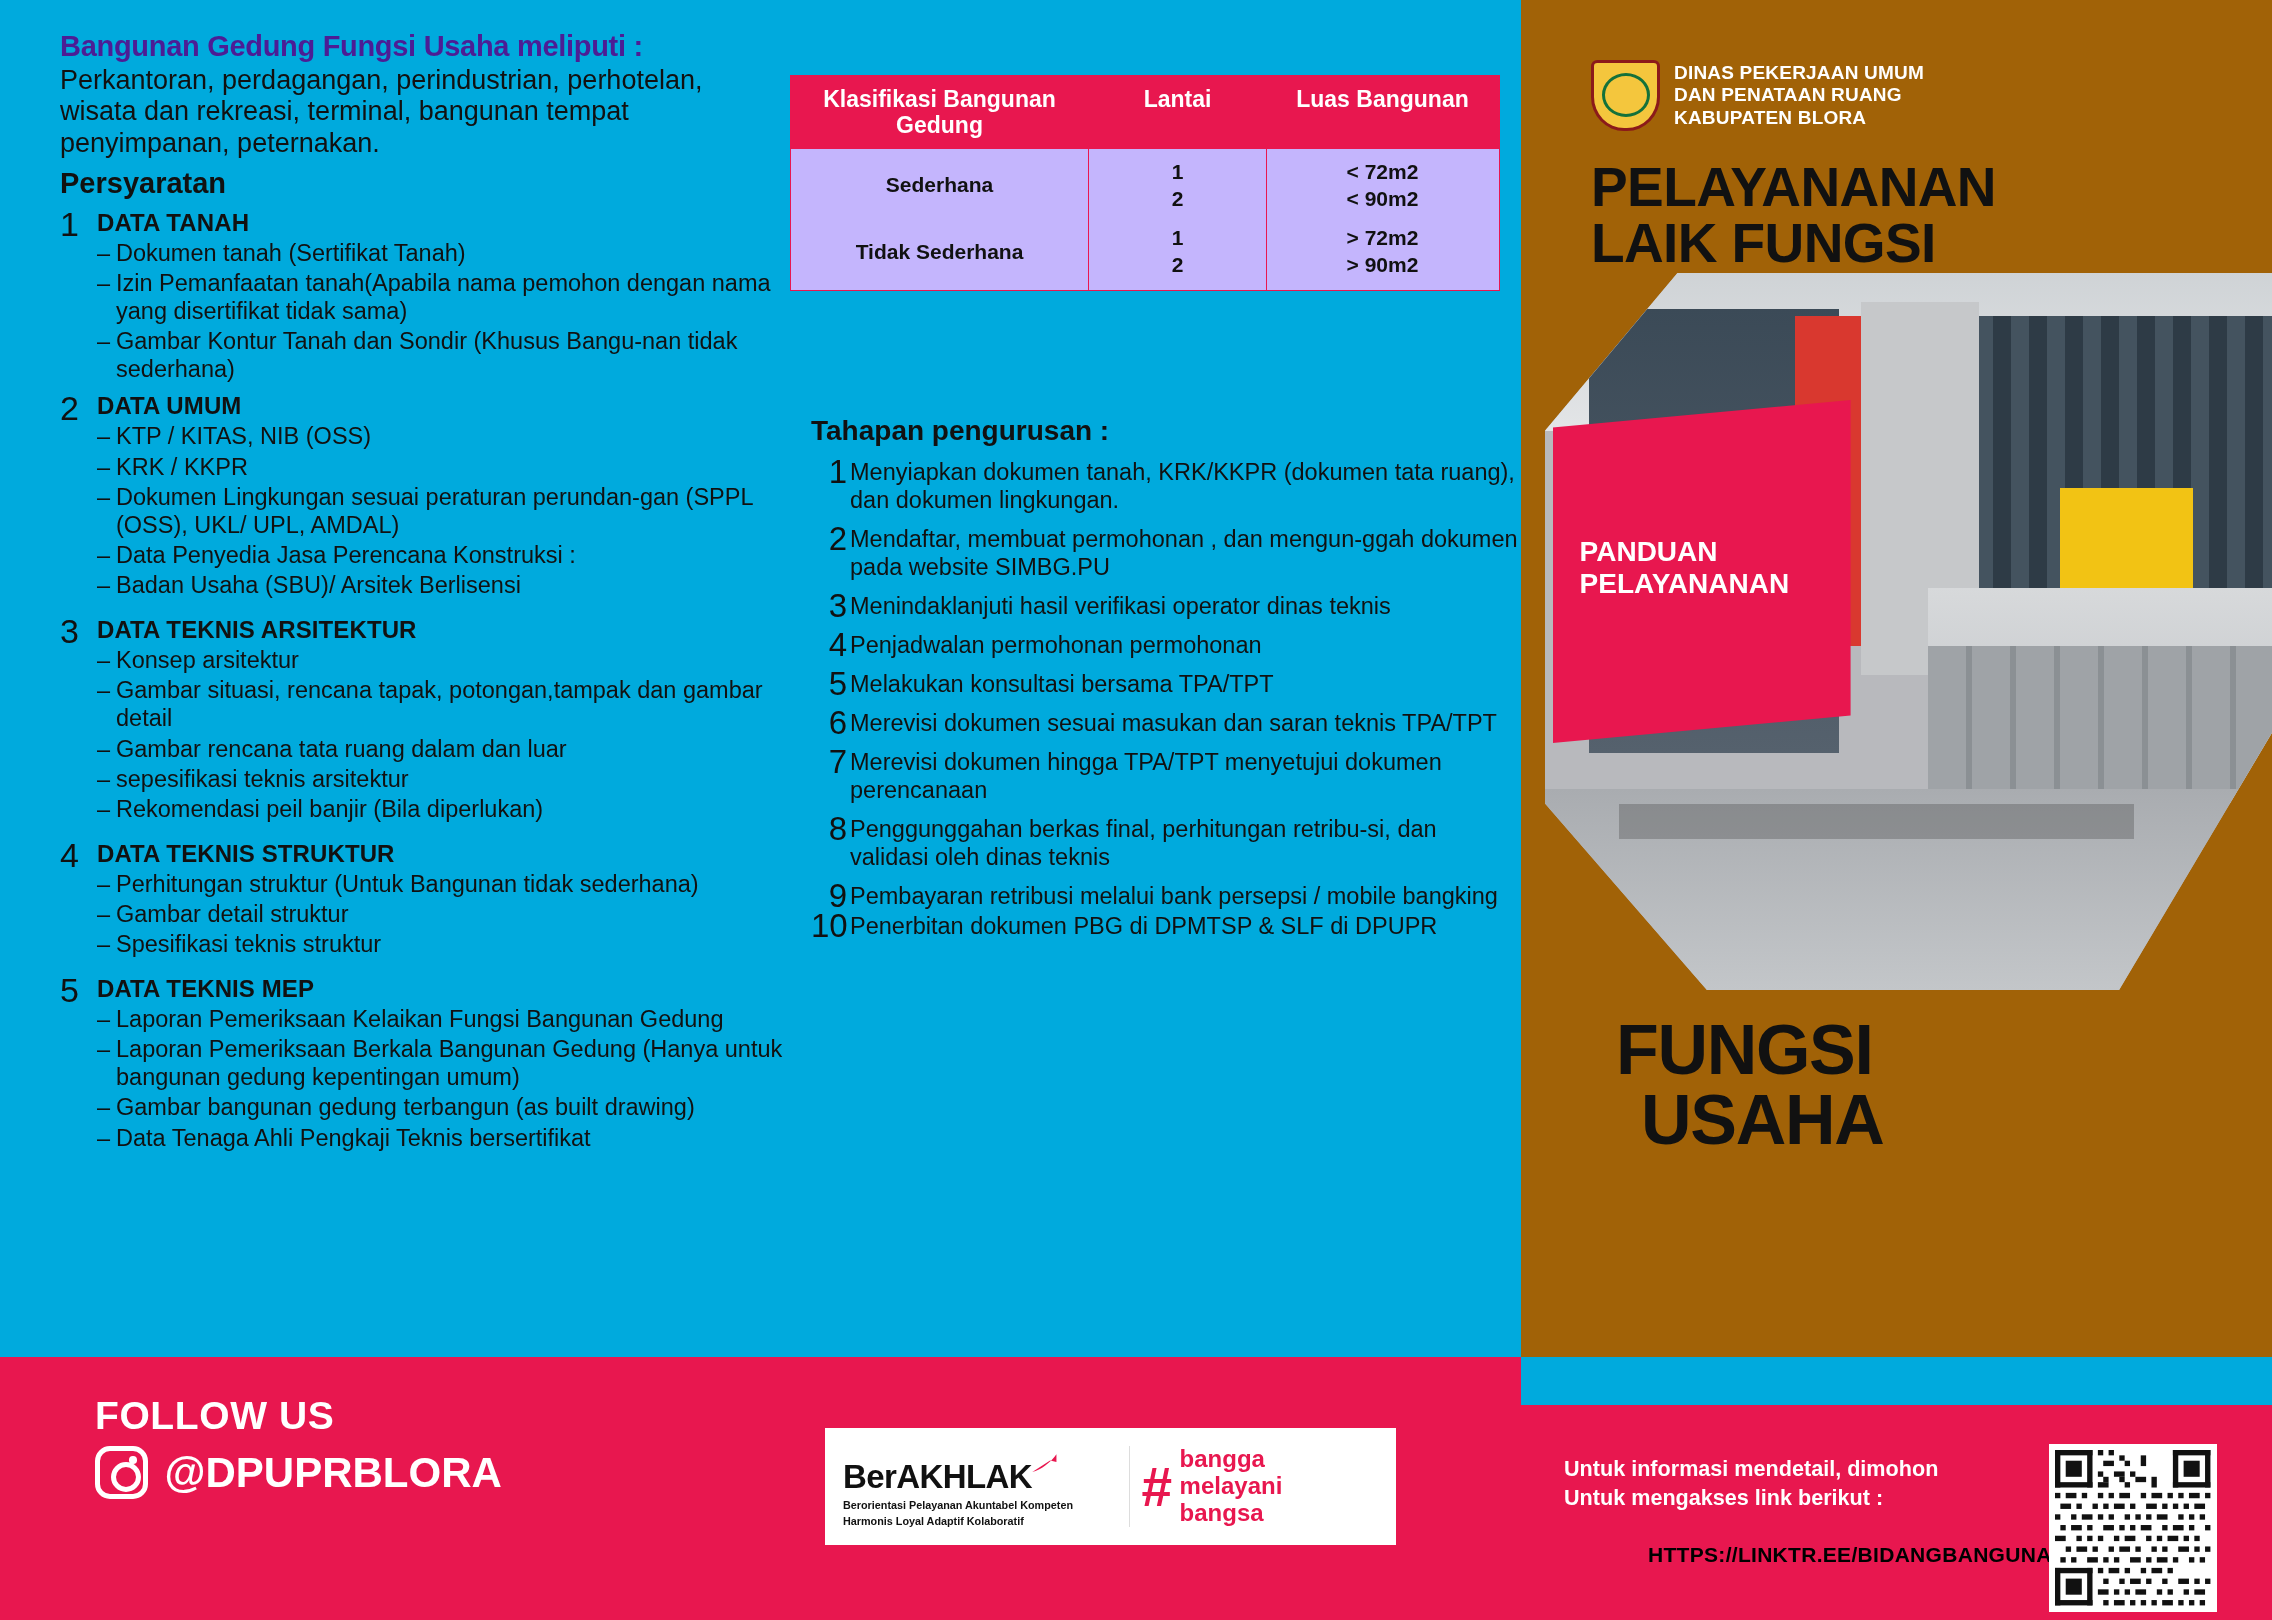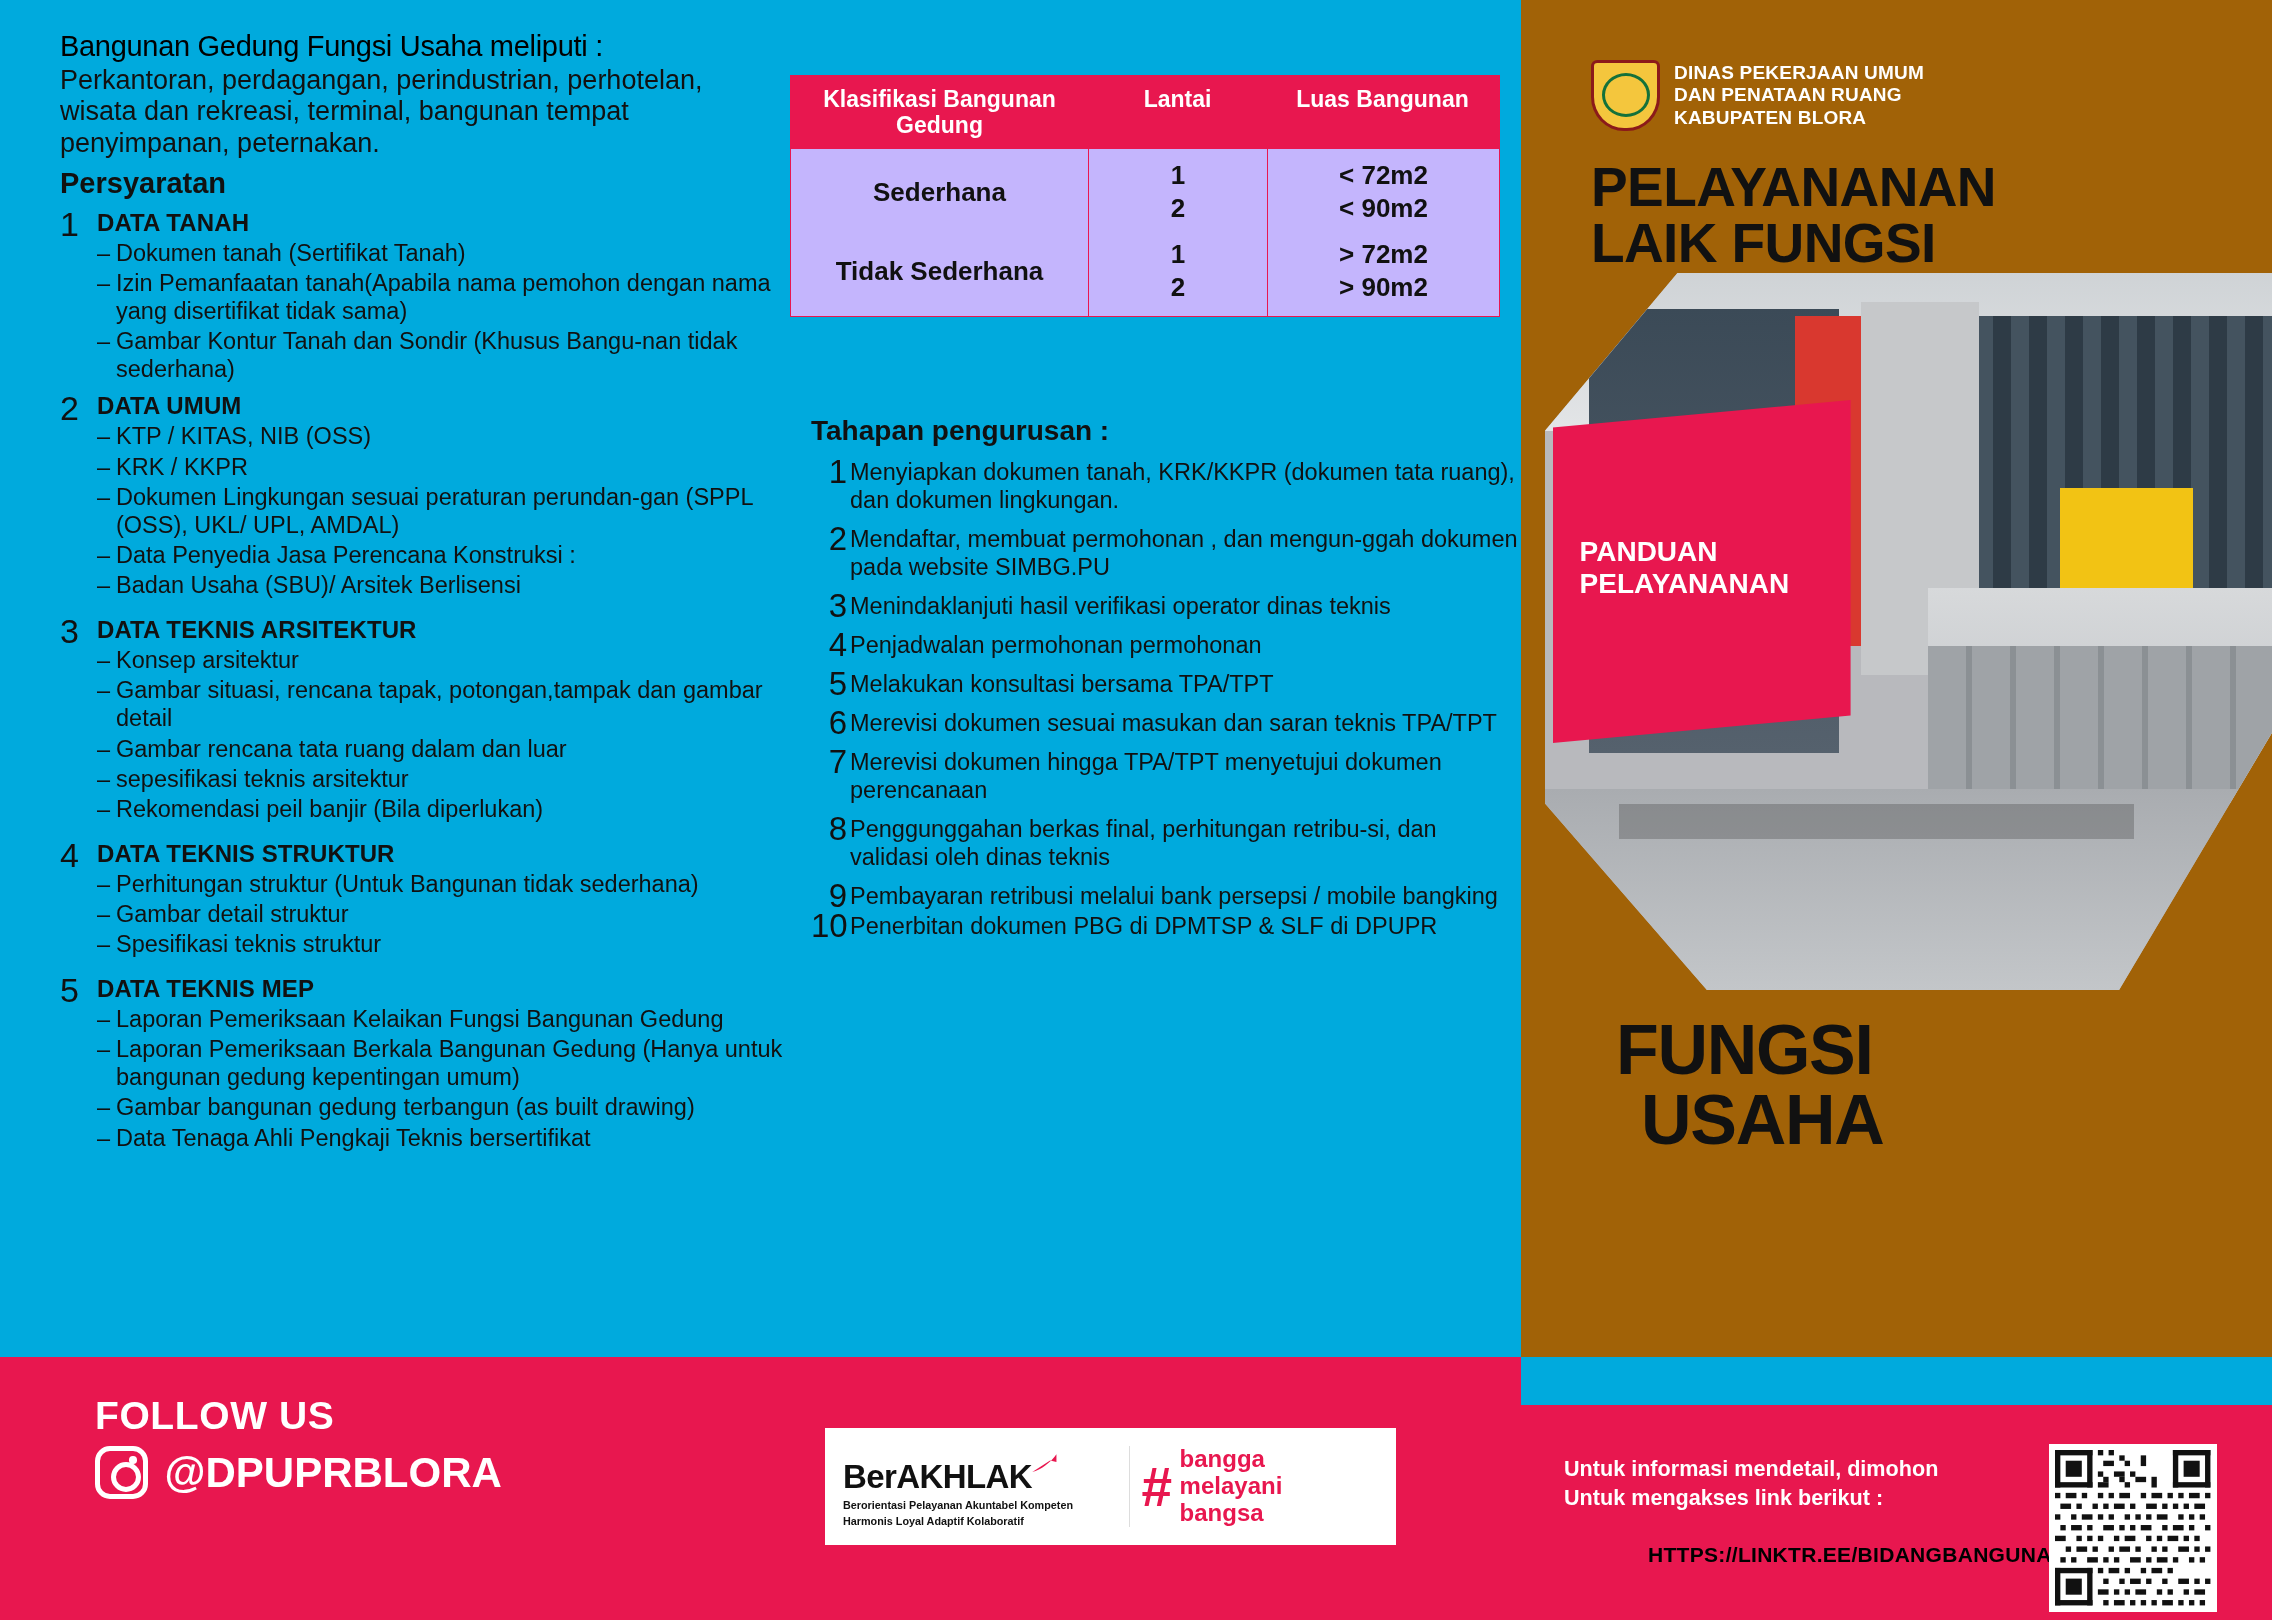--- a/index.html
+++ b/index.html
@@ -6,41 +6,41 @@
   html, body {
     width: 2273px; height: 1621px;
     font-family: "Liberation Sans", sans-serif;
     background: #00aadd;
     overflow: hidden;
   }
   .page { position: relative; width: 2273px; height: 1621px; background: #00aadd; }
 
   
   .col-left { position: absolute; left: 60px; top: 30px; width: 723px; }
-  .hdr-bold { font-size: 29px; font-weight: normal; color: #000000; line-height: 1.12; letter-spacing: -0.3px; }
+  .hdr-bold { font-size: 29px; font-weight: bold; color: #4c1d95; line-height: 1.12; letter-spacing: -0.3px; }
   .hdr-reg { font-size: 27px; color: #111; line-height: 1.16; margin-top: 2.5px; }
   .sub-bold { font-size: 29px; font-weight: bold; color: #111; margin-top: 7.6px; }
 
   .numblock { position: relative; margin-top: 9px; }
   .numblock .num {
     position: absolute; left: 0; top: -3.8px;
     font-size: 34px; font-weight: 300; color: #111; width: 33px; text-align: left;
   }
   .numblock .title {
     margin-left: 37px; font-size: 24px; font-weight: bold; color: #111; letter-spacing: 0.1px;
   }
   .bullets { margin-left: 37px; margin-top: 1.3px; }
   .bullet { position: relative; padding-left: 19px; font-size: 23.5px; color: #111; line-height: 1.2; margin-top: 2px; }
   .bullet::before { content: "–"; position: absolute; left: 0; top: 0; color: #111; }
 
   
   .tbl { position: absolute; left: 790px; top: 75px; width: 710px; background: #c4b5fd; border: 1.9px solid #e8174f; }
   .tbl-head { display: flex; background: #e8174f; color: #fff; font-weight: bold; font-size: 23px; }
   .tbl-head > div { padding: 10px 6.3px; text-align: center; line-height: 1.15; }
-  .tbl-row { display: flex; font-size: 26px; color: #111; justify-content: space-between; }
+  .tbl-row { display: flex; font-size: 21px; color: #111; }
   .tbl-row > div { padding: 6.3px 5px; text-align: center; line-height: 1.28; }
   .c1 { width: 298px; border-right: 1.9px solid #e8174f; }
   .c2 { width: 178px; border-right: 1.9px solid #e8174f; }
   .c3 { width: 231px; }
   .tbl-row .c1 { display: flex; align-items: center; justify-content: center; font-weight: bold; }
   .tbl-row .c2, .tbl-row .c3 { font-weight: bold; }
   .tbl-row.r1 > div { padding-top: 10px; }
   .tbl-row.r2 > div { padding-bottom: 11.4px; }
 
   

